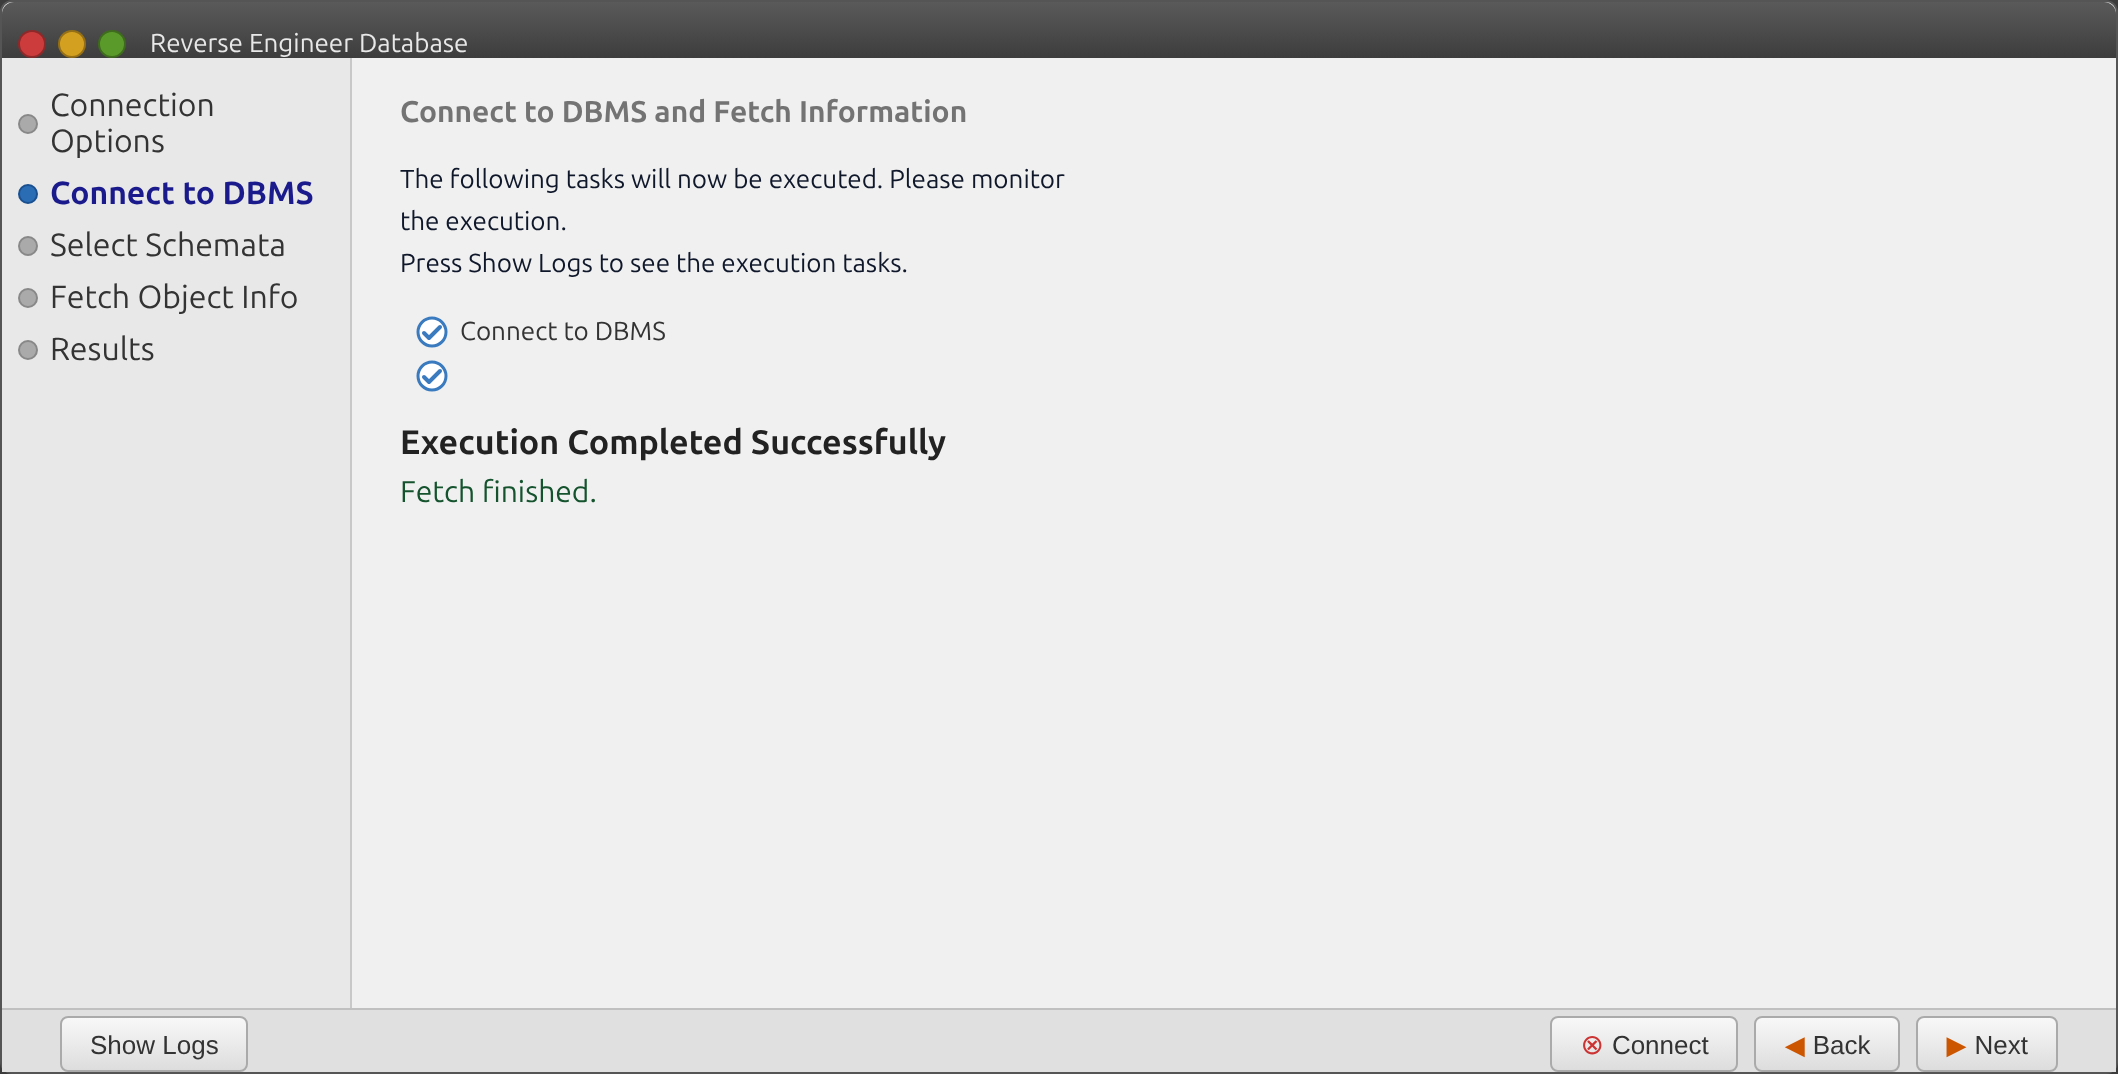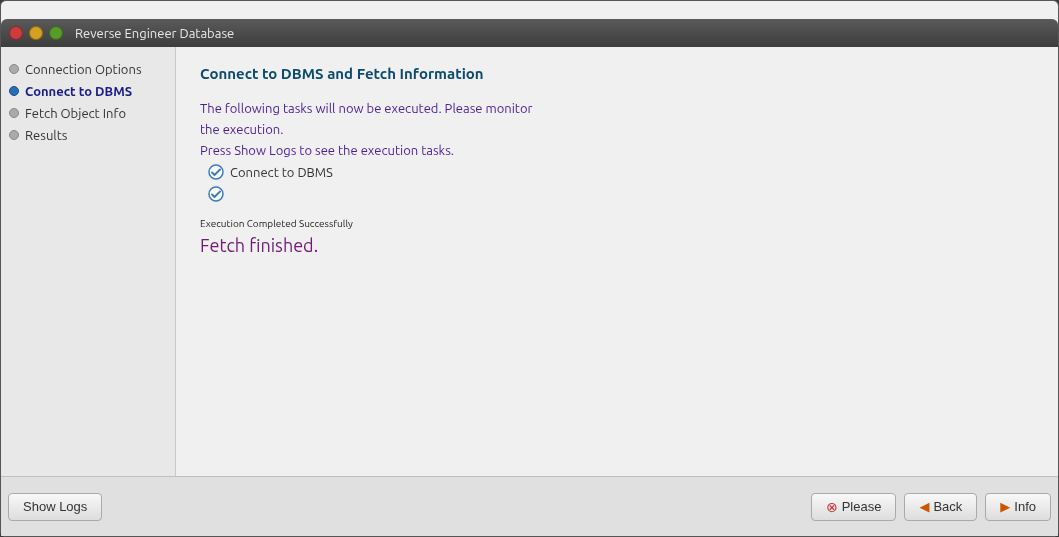--- a/index.html
+++ b/index.html
@@ -18,25 +18,24 @@
       border: 1px solid #555;
       border-radius: 6px;
       display: flex;
       flex-direction: column;
     }
     .titlebar {
       background: linear-gradient(to bottom, #5a5a5a, #3d3d3d);
       height: 28px;
       border-radius: 6px 6px 0 0;
       display: flex;
-      align-items: center;
+      align-items: flex-end;
       padding: 0 8px;
       gap: 6px;
       flex-shrink: 0;
-      margin-top: 18px;
     }
     .titlebar-btn {
       width: 14px;
       height: 14px;
       border-radius: 50%;
       border: 1px solid rgba(0,0,0,0.3);
       display: flex; align-items: center; justify-content: center;
       font-size: 9px;
       cursor: pointer;
       flex-shrink: 0;
@@ -65,21 +64,21 @@
       flex-direction: column;
       gap: 2px;
     }
     .sidebar-item {
       display: flex;
       align-items: center;
       padding: 3px 8px;
       gap: 6px;
       cursor: default;
       color: #333;
-      font-size: 13px;
+      font-size: 16px;
     }
     .sidebar-item.active {
       color: #1a1a8c;
       font-weight: bold;
     }
     .dot {
       width: 10px;
       height: 10px;
       border-radius: 50%;
       flex-shrink: 0;
@@ -88,61 +87,61 @@
     .dot-blue { background: #2a6db5; border: 1px solid #1a5090; }
     .main-panel {
       flex: 1;
       padding: 18px 24px;
       background: #f0f0f0;
       overflow-y: auto;
     }
     .panel-title {
       font-size: 15px;
       font-weight: bold;
-      color: #0c4a6e;
+      color: #737373;
       margin-bottom: 16px;
     }
     .description-box {
-      margin-bottom: 4px;
+      margin-bottom: 16px;
       line-height: 1.6;
-      color: #4c1d95;
+      color: #0f172a;
     }
     .task-list {
       margin-left: 8px;
       margin-bottom: 16px;
     }
     .task-item {
       display: flex;
       align-items: center;
       gap: 6px;
       margin-bottom: 6px;
       color: #333;
     }
     .check-icon {
       width: 16px;
       height: 16px;
       flex-shrink: 0;
     }
     .execution-success {
-      font-weight: normal;
+      font-weight: bold;
       color: #222;
       margin-bottom: 6px;
-      font-size: 10px;
+      font-size: 17px;
     }
     .fetch-finished {
-      color: #701a75;
-      font-size: 18px;
+      color: #14532d;
+      font-size: 15px;
     }
     .footer {
-      height: 60px;
+      height: 32px;
       background: #e0e0e0;
       border-top: 1px solid #c0c0c0;
       display: flex;
-      align-items: center;
-      padding: 0 7px;
+      align-items: flex-end;
+      padding: 0 29px;
       justify-content: space-between;
       flex-shrink: 0;
     }
     .footer-left {
       display: flex;
       gap: 8px;
     }
     .footer-right {
       display: flex;
       gap: 8px;
@@ -190,20 +189,24 @@
   <div class="content-area">
 
     <div class="sidebar">
       <div class="sidebar-item">
         <div class="dot dot-gray"></div>
         <span>Connection Options</span>
       </div>
       <div class="sidebar-item active">
         <div class="dot dot-blue"></div>
         <span>Connect to DBMS</span>
+      </div>
+      <div class="sidebar-item">
+        <div class="dot dot-gray"></div>
+        <span>Select Schemata</span>
       </div>
       <div class="sidebar-item">
         <div class="dot dot-gray"></div>
         <span>Fetch Object Info</span>
       </div>
       <div class="sidebar-item">
         <div class="dot dot-gray"></div>
         <span>Results</span>
       </div>
     </div>
@@ -240,25 +243,25 @@
 
   <div class="footer">
     <div class="footer-left">
       <button class="btn">
         <span>Show Logs</span>
       </button>
     </div>
     <div class="footer-right">
       <button class="btn">
         <span class="btn-cancel-icon">⊗</span>
-        <span>Please</span>
+        <span>Connect</span>
       </button>
       <button class="btn">
         <span class="btn-nav-icon">◀</span>
         <span>Back</span>
       </button>
       <button class="btn">
         <span class="btn-nav-icon">▶</span>
-        <span>Info</span>
+        <span>Next</span>
       </button>
     </div>
   </div>
 </div>
 
 </body></html>

